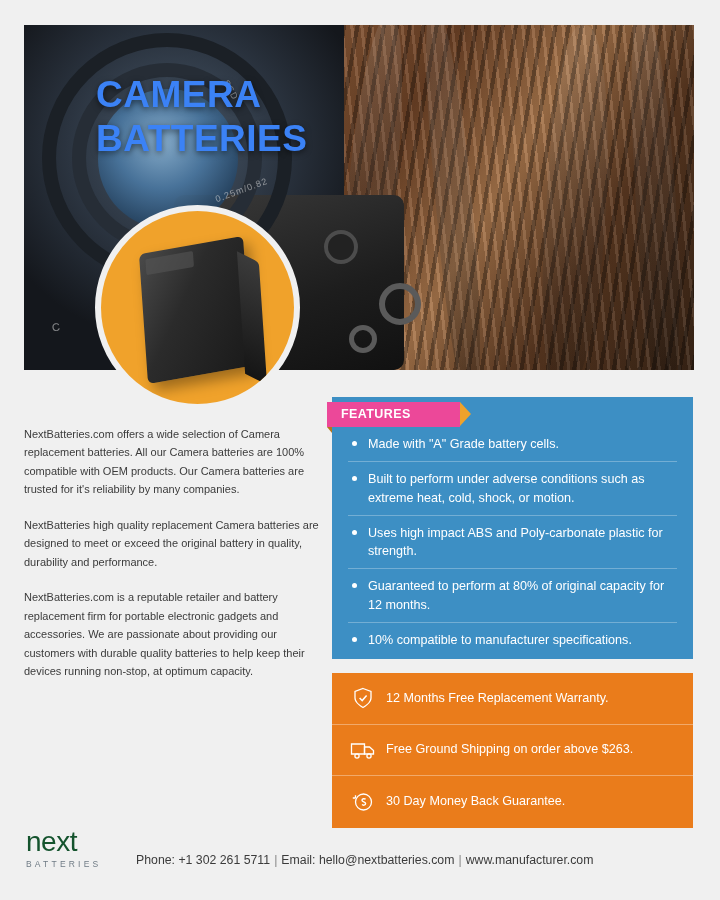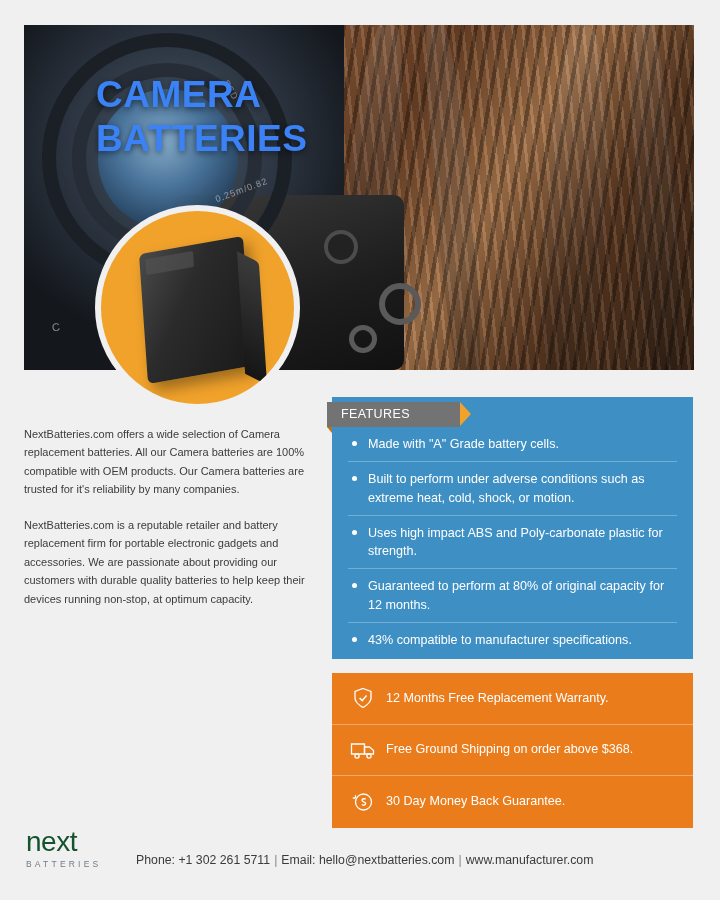--- a/index.html
+++ b/index.html
@@ -175,24 +175,24 @@
     position: absolute;
     left: 332px; top: 397px;
     width: 361px;
     height: 262px;
     background: #3d8fc4;
   }
   .features-tab {
     position: absolute;
     left: -5px; top: 5px;
     width: 133px; height: 25px;
-    background: #737373;
+    background: #ec4899;
     color: #fff;
     font-size: 12.5px;
-    font-weight: normal;
+    font-weight: bold;
     letter-spacing: .4px;
     padding: 5px 0 0 14px;
   }
   .features-tab:after {
     content: "";
     position: absolute;
     right: -11px; top: 0;
     border-top: 12.5px solid transparent;
     border-bottom: 12.5px solid transparent;
     border-left: 11px solid #f0a22b;
@@ -321,31 +321,32 @@
     </div>
   </div>
 
   <div class="product-circle">
     <div class="battery"></div>
     <div class="battery-side"></div>
   </div>
 
   <div class="copy">
     <p>NextBatteries.com offers a wide selection of Camera replacement batteries. All our Camera batteries are 100% compatible with OEM products. Our Camera batteries are trusted for it's reliability by many companies.</p>
+    <p>NextBatteries high quality replacement Camera batteries are designed to meet or exceed the original battery in quality, durability and performance.</p>
     <p>NextBatteries.com is a reputable retailer and battery replacement firm for portable electronic gadgets and accessories. We are passionate about providing our customers with durable quality batteries to help keep their devices running non-stop, at optimum capacity.</p>
   </div>
 
   <div class="features">
     <div class="features-tab">FEATURES</div>
     <ul>
       <li>Made with "A" Grade battery cells.</li>
       <li>Built to perform under adverse conditions such as extreme heat, cold, shock, or motion.</li>
       <li>Uses high impact ABS and Poly-carbonate plastic for strength.</li>
       <li>Guaranteed to perform at 80% of original capacity for 12 months.</li>
-      <li>43% compatible to manufacturer specifications.</li>
+      <li>10% compatible to manufacturer specifications.</li>
     </ul>
   </div>
 
   <div class="offers">
 
     <div class="offer-row">
       <div class="offer-icon">
         <svg width="24" height="24" viewBox="0 0 24 24" fill="none" stroke="#ffffff" stroke-width="1.3">
           <path d="M12 2.5 L20 5.5 V12 C20 17 12 21.5 12 21.5 C12 21.5 4 17 4 12 V5.5 Z"></path>
           <path d="M8.6 12 L11.2 14.6 L15.6 9.6" stroke-width="1.5"></path>
@@ -356,21 +357,21 @@
 
     <div class="offer-row">
       <div class="offer-icon">
         <svg width="26" height="22" viewBox="0 0 26 22" fill="none" stroke="#ffffff" stroke-width="1.3">
           <path d="M1.5 5 H14.5 V15 H1.5 Z"></path>
           <path d="M14.5 8 H19.5 L23.5 11.5 V15 H14.5 Z"></path>
           <circle cx="7" cy="17" r="2.1"></circle>
           <circle cx="19" cy="17" r="2.1"></circle>
         </svg>
       </div>
-      <div class="offer-text">Free Ground Shipping on order above $368.</div>
+      <div class="offer-text">Free Ground Shipping on order above $263.</div>
     </div>
 
     <div class="offer-row">
       <div class="offer-icon">
         <svg width="24" height="24" viewBox="0 0 24 24" fill="none" stroke="#ffffff" stroke-width="1.3">
           <circle cx="12.5" cy="12" r="8"></circle>
           <path d="M4.5 8 H1.8 M4.5 8 L4.5 5.3" stroke-width="1.3"></path>
           <path d="M14.6 9.3 C13.6 8.4 11 8.4 11 10.2 C11 12 14.6 11.6 14.6 13.6 C14.6 15.5 12 15.5 11 14.6" stroke-width="1.4"></path>
         </svg>
       </div>

